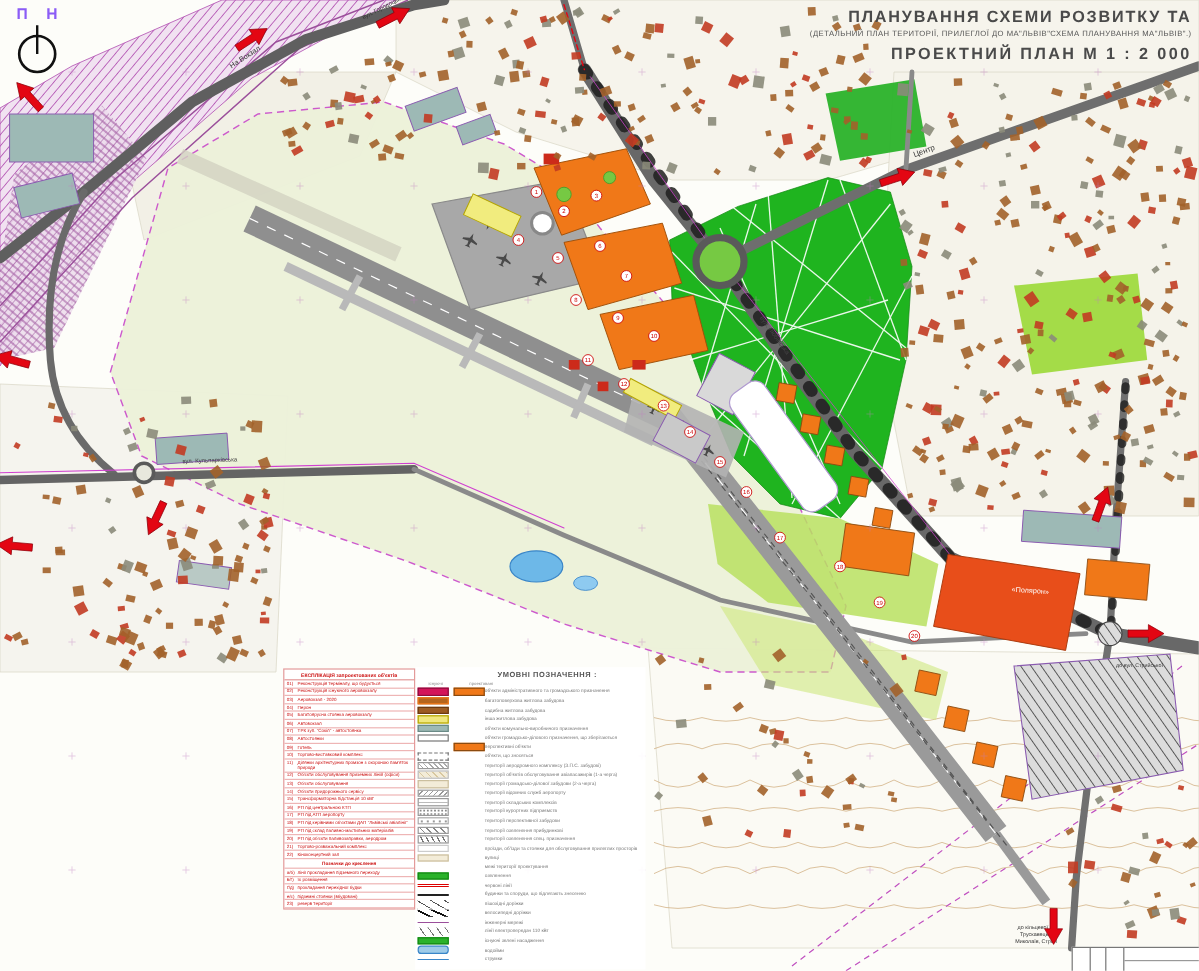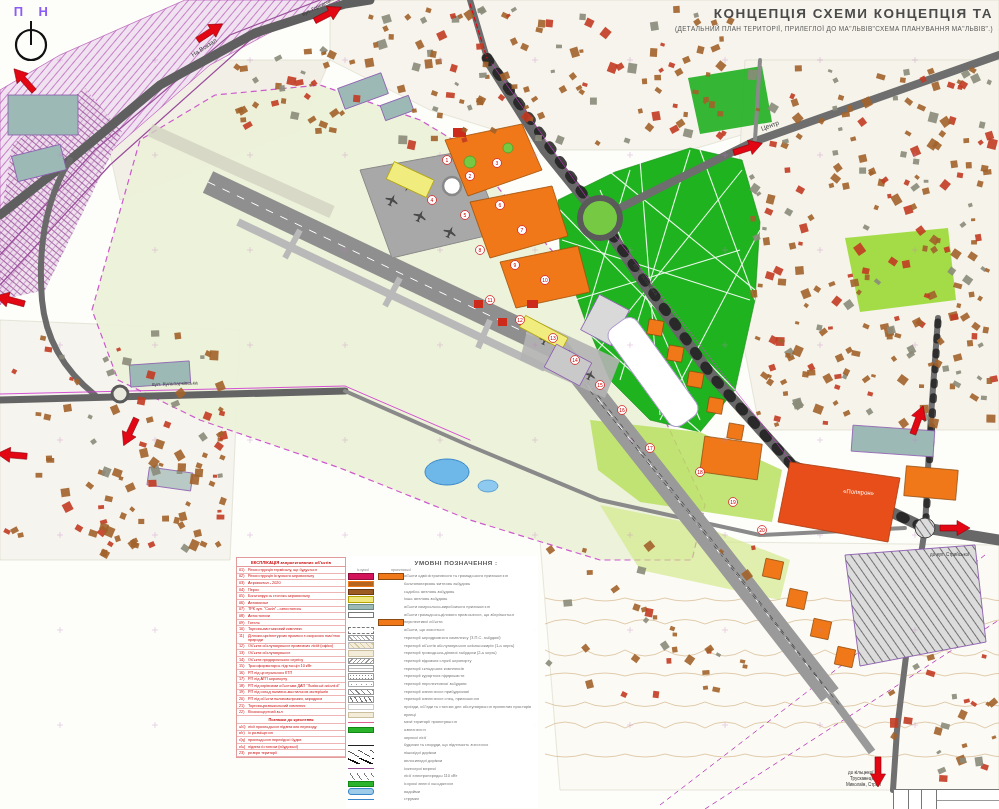--- a/index.html
+++ b/index.html
@@ -1009,22 +1009,23 @@
 
 <div id="compass">
   <div class="cl">П Н</div>
   <svg width="46" height="44">
     <line x1="23" y1="2" x2="23" y2="26" stroke="#111" stroke-width="2"></line>
     <circle cx="23" cy="26" r="15" fill="none" stroke="#111" stroke-width="2.2"></circle>
   </svg>
 </div>
 
 <div id="title-block">
-  <div class="t1">КОНЦЕПЦІЯ СХЕМИ КОНЦЕПЦІЯ ТА</div>
+  <div class="t1">ПЛАНУВАННЯ СХЕМИ РОЗВИТКУ ТА</div>
   <div class="t3">(ДЕТАЛЬНИЙ ПЛАН ТЕРИТОРІЇ, ПРИЛЕГЛОЇ ДО МА"ЛЬВІВ"СХЕМА ПЛАНУВАННЯ МА"ЛЬВІВ".)</div>
+  <div class="t4">ПРОЕКТНИЙ ПЛАН М 1 : 2 000</div>
 </div>
 
 <div id="legend">
   <div class="lg-title">УМОВНІ ПОЗНАЧЕННЯ :</div>
   <div class="lg-cols">
     <span>існуючі</span>
     <span>проектовані</span>
   </div>
   <div id="legend-rows">
       <div class="lg-row">

